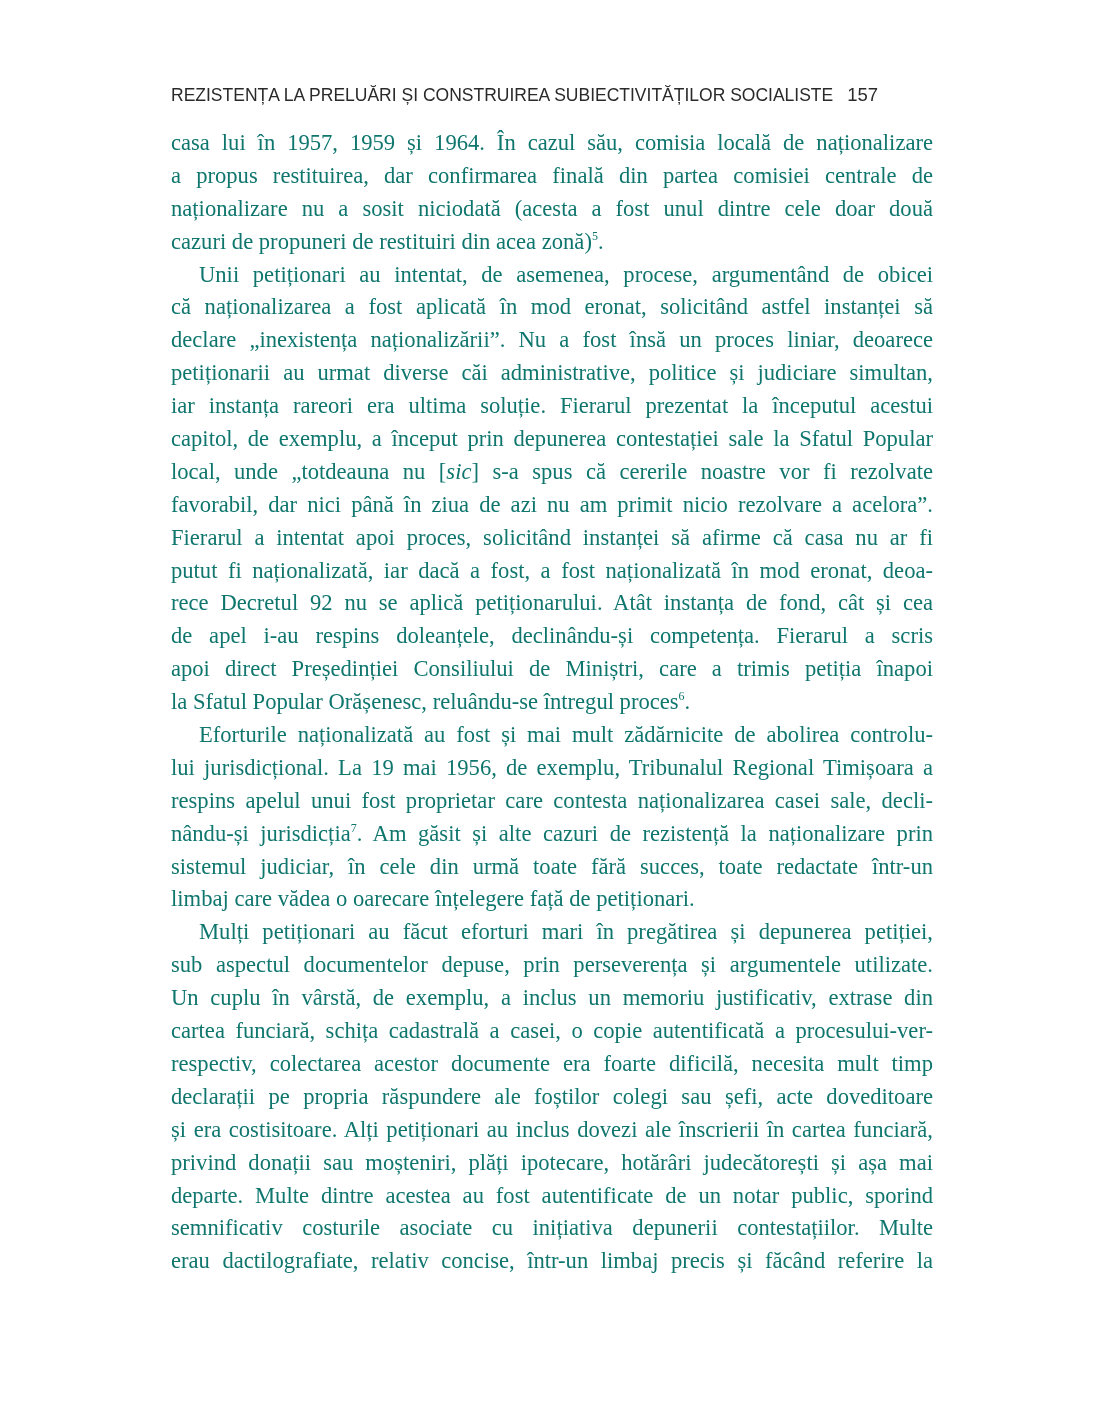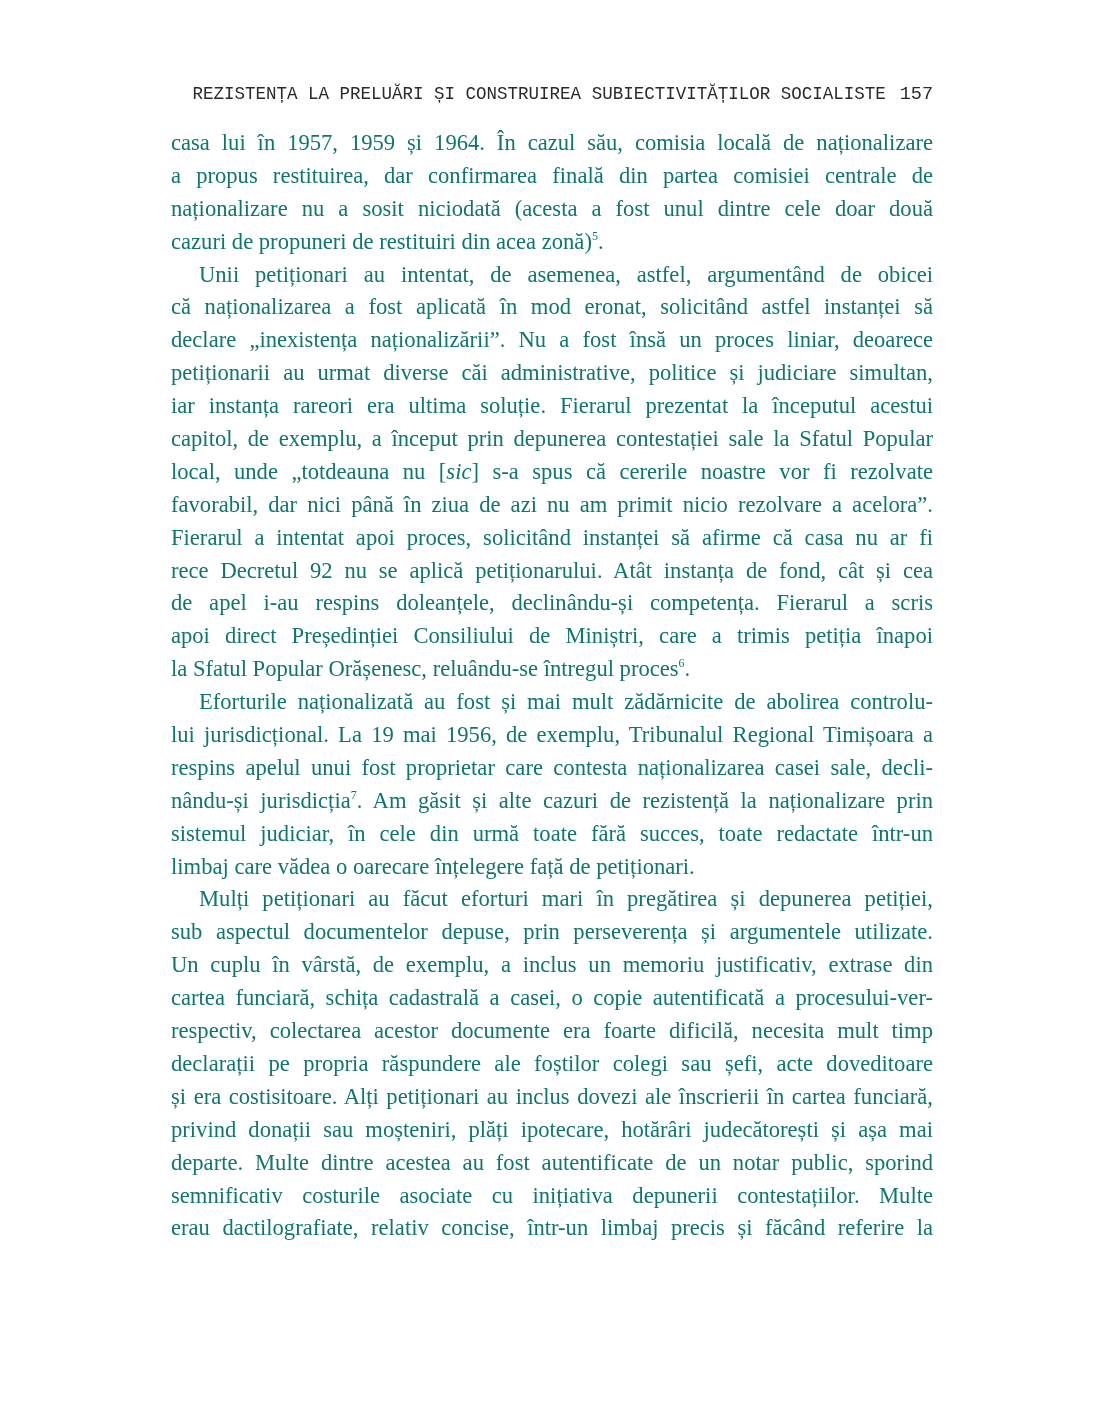--- a/index.html
+++ b/index.html
@@ -1,21 +1,20 @@
 <!DOCTYPE html>
 <html><head>
 <meta charset="utf-8">
 <style>
   html, body { margin: 0; padding: 0; background: #ffffff; }
   body { width: 1100px; height: 1422px; position: relative; overflow: hidden; }
   .page { position: absolute; left: 0; top: 0; width: 1100px; height: 1422px; background: #fff; }
   .running-header {
     position: absolute; left: 171px; width: 762px; top: 84px;
-    text-align: right;
-    font-family: Liberation Mono, monospace;
+    font-family: Liberation Sans, sans-serif;
     font-size: 17.5px; color: #2a2a2a; letter-spacing: 0px;
     white-space: nowrap;
   }
   .running-header .pgnum { margin-left: 14px; font-size: 18.5px; }
   .body-text {
     position: absolute; left: 171px; top: 127px; width: 762px;
     font-family: "Liberation Serif", "DejaVu Serif", serif;
     font-size: 22.6px; line-height: 32.9px; color: #0f766e;
     text-align: justify; hyphens: manual;
   }
@@ -37,29 +36,30 @@
   <div class="body-text">
 
     <div>
       <span class="line">casa lui în 1957, 1959 și 1964. În cazul său, comisia locală de naționalizare</span>
       <span class="line">a propus restituirea, dar confirmarea finală din partea comisiei centrale de</span>
       <span class="line">naționalizare nu a sosit niciodată (acesta a fost unul dintre cele doar două</span>
       <span class="line last"><span>cazuri de propuneri de restituiri din acea zonă)</span><sup>5</sup><span>.</span></span>
     </div>
 
     <div>
-      <span class="line indent">Unii petiționari au intentat, de asemenea, astfel, argumentând de obicei</span>
+      <span class="line indent">Unii petiționari au intentat, de asemenea, procese, argumentând de obicei</span>
       <span class="line">că naționalizarea a fost aplicată în mod eronat, solicitând astfel instanței să</span>
       <span class="line">declare „inexistența naționalizării”. Nu a fost însă un proces liniar, deoarece</span>
       <span class="line">petiționarii au urmat diverse căi administrative, politice și judiciare simultan,</span>
       <span class="line">iar instanța rareori era ultima soluție. Fierarul prezentat la începutul acestui</span>
       <span class="line">capitol, de exemplu, a început prin depunerea contestației sale la Sfatul Popular</span>
       <span class="line"><span>local, unde „totdeauna nu [</span><em>sic</em><span>] s-a spus că cererile noastre vor fi rezolvate</span></span>
       <span class="line">favorabil, dar nici până în ziua de azi nu am primit nicio rezolvare a acelora”.</span>
       <span class="line">Fierarul a intentat apoi proces, solicitând instanței să afirme că casa nu ar fi</span>
+      <span class="line">putut fi naționalizată, iar dacă a fost, a fost naționalizată în mod eronat, deoa-</span>
       <span class="line">rece Decretul 92 nu se aplică petiționarului. Atât instanța de fond, cât și cea</span>
       <span class="line">de apel i-au respins doleanțele, declinându-și competența. Fierarul a scris</span>
       <span class="line">apoi direct Președinției Consiliului de Miniștri, care a trimis petiția înapoi</span>
       <span class="line last"><span>la Sfatul Popular Orășenesc, reluându-se întregul proces</span><sup>6</sup><span>.</span></span>
     </div>
 
     <div>
       <span class="line indent">Eforturile naționalizată au fost și mai mult zădărnicite de abolirea controlu-</span>
       <span class="line">lui jurisdicțional. La 19 mai 1956, de exemplu, Tribunalul Regional Timișoara a</span>
       <span class="line">respins apelul unui fost proprietar care contesta naționalizarea casei sale, decli-</span>

